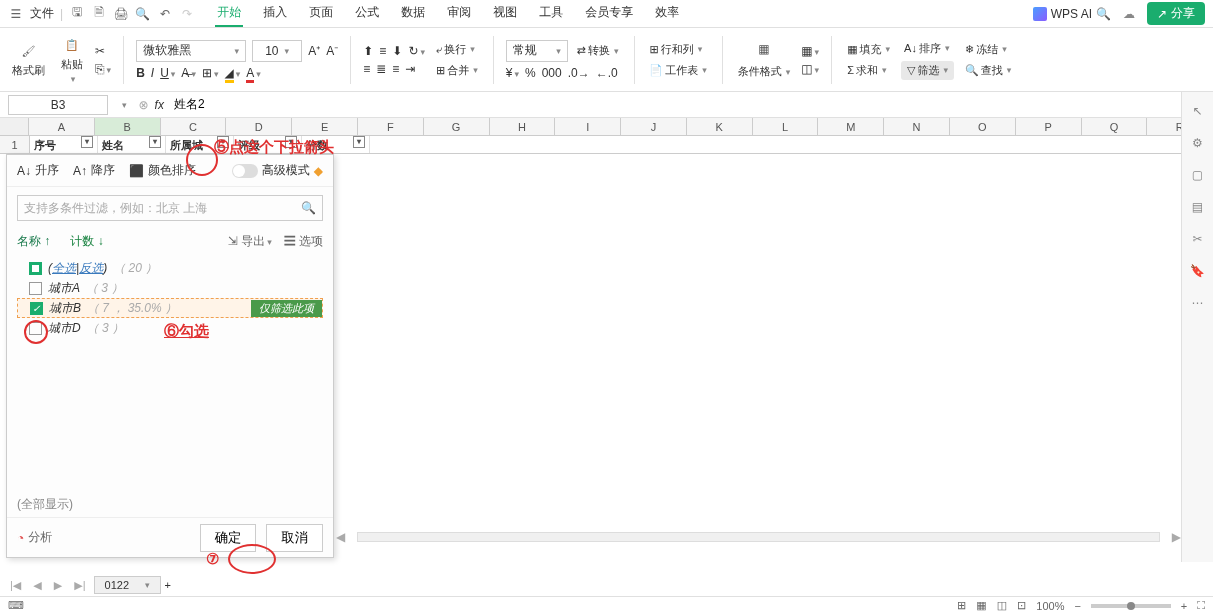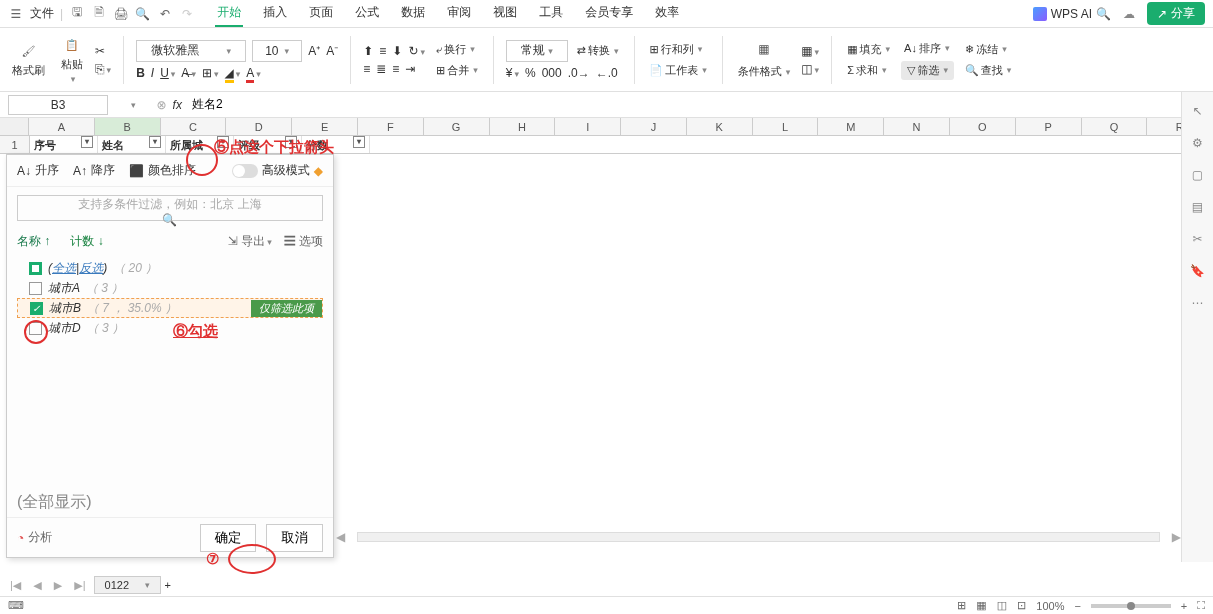--- a/index.html
+++ b/index.html
@@ -16,29 +16,29 @@
 .wps-ai { font-size: 12px; display: flex; align-items: center; gap: 4px; }
 .ai-badge { width: 14px; height: 14px; background: linear-gradient(135deg,#4a9eff,#8a5cff); border-radius: 2px; }
 .share-btn { background: #1aad6e; color: #fff; padding: 3px 10px; border-radius: 4px; display: flex; align-items: center; gap: 4px; }
 
 
 .ribbon { display: flex; height: 64px; border-bottom: 1px solid #e0e0e0; padding: 4px 8px; gap: 8px; align-items: center; }
 .ribbon-sep { width: 1px; height: 48px; background: #e0e0e0; margin: 0 4px; }
 .ribbon-btn { display: flex; flex-direction: column; align-items: center; gap: 2px; padding: 2px 4px; cursor: pointer; font-size: 11px; }
 .ribbon-btn-icon { width: 20px; height: 20px; display: flex; align-items: center; justify-content: center; color: #555; }
 .ribbon-small { display: flex; align-items: center; gap: 2px; padding: 1px 3px; cursor: pointer; font-size: 11px; }
-.font-select { border: 1px solid #ccc; padding: 2px 14px; font-size: 12px; width: 110px; height: 22px; display: flex; align-items: center; justify-content: space-between; }
+.font-select { border: 1px solid #ccc; padding: 2px 6px; font-size: 12px; width: 110px; height: 22px; display: flex; align-items: center; justify-content: space-between; }
 .size-select { border: 1px solid #ccc; padding: 2px 12px; font-size: 12px; width: 50px; height: 22px; display: flex; align-items: center; justify-content: space-between; }
 .ribbon-col { display: flex; flex-direction: column; gap: 4px; }
 .ribbon-row { display: flex; align-items: center; gap: 6px; }
 .dd { color: #888; font-size: 9px; margin-left: 2px; }
 .filter-active { background: #e8e8e8; border-radius: 3px; padding: 2px 6px; }
 
 
-.formula-bar { display: flex; align-items: center; height: 26px; border-bottom: 1px solid #e0e0e0; padding: 0 8px; gap: 21px; }
+.formula-bar { display: flex; align-items: center; height: 26px; border-bottom: 1px solid #e0e0e0; padding: 0 8px; gap: 12px; }
 .name-box { border: 1px solid #ccc; width: 100px; height: 20px; display: flex; align-items: center; justify-content: center; font-size: 12px; }
 .fx-area { display: flex; align-items: center; gap: 6px; flex: 1; }
 .formula-input { flex: 1; height: 20px; border: none; outline: none; font-size: 12px; padding: 0 4px; }
 
 
 .sheet-container { position: relative; height: 444px; display: flex; }
 .sheet { flex: 1; overflow: hidden; }
 .col-headers { display: flex; height: 18px; background: #f5f5f5; border-bottom: 1px solid #ccc; }
 .corner { width: 30px; border-right: 1px solid #ccc; background: #f0f0f0; }
 .col-h { width: 68px; border-right: 1px solid #ccc; text-align: center; font-size: 11px; color: #555; line-height: 18px; }
@@ -52,34 +52,34 @@
 .filter-panel { position: absolute; left: 6px; top: 36px; width: 328px; height: 404px; background: #fdfdfd; border: 1px solid #ccc; box-shadow: 2px 2px 6px rgba(0,0,0,0.15); display: flex; flex-direction: column; }
 .fp-top { display: flex; align-items: center; height: 32px; padding: 0 10px; gap: 14px; border-bottom: 1px solid #eee; font-size: 12px; }
 .fp-top-item { display: flex; align-items: center; gap: 4px; cursor: pointer; }
 .adv-toggle { margin-left: auto; display: flex; align-items: center; gap: 4px; justify-content: flex-end; }
 .toggle-sw { width: 26px; height: 14px; border-radius: 7px; background: #ddd; position: relative; }
 .toggle-sw::after { content: ""; position: absolute; width: 12px; height: 12px; border-radius: 50%; background: #fff; top: 1px; left: 1px; }
 .fp-tabs { display: flex; align-items: center; height: 34px; padding: 0 10px; gap: 16px; border-bottom: 1px solid #eee; }
 .fp-tab { padding: 4px 0; cursor: pointer; color: #666; }
 .fp-tab.active { color: #1aad6e; border-bottom: 2px solid #1aad6e; }
 .fp-tab-right { margin-left: auto; display: flex; gap: 12px; color: #999; }
-.fp-search { margin: 8px 10px; height: 26px; border: 1px solid #ccc; display: flex; align-items: center; padding: 0 6px; color: #aaa; justify-content: space-between; flex-direction: column; }
+.fp-search { margin: 8px 10px; height: 26px; border: 1px solid #ccc; display: flex; align-items: center; padding: 0 6px; color: #aaa; justify-content: space-between; }
 .fp-header { display: flex; align-items: center; padding: 4px 10px; font-size: 12px; color: #1a7a4c; gap: 20px; }
 .fp-header-right { margin-left: auto; display: flex; gap: 12px; color: #666; }
 .fp-list { flex: 1; padding: 4px 10px; overflow: auto; }
 .fp-item { display: flex; align-items: center; height: 20px; gap: 6px; font-size: 12px; padding-left: 12px; font-style: italic; }
 .fp-item.selected { background: #fff4e8; border: 1px dashed #f0a050; }
 .fp-check { width: 13px; height: 13px; border: 1px solid #999; display: flex; align-items: center; justify-content: center; font-size: 10px; }
 .fp-check.checked { background: #1aad6e; border-color: #1aad6e; color: #fff; }
 .fp-check.mixed { background: #1aad6e; border-color: #1aad6e; }
 .fp-check.mixed::after { content: ""; width: 7px; height: 7px; background: #fff; }
 .fp-name { color: #333; }
 .fp-count { color: #aaa; }
 .fp-only { margin-left: auto; background: #4a9a4a; color: #fff; padding: 1px 8px; font-size: 11px; }
-.fp-showall { padding: 4px 10px; color: #888; font-size: 16px; }
+.fp-showall { padding: 4px 10px; color: #888; font-size: 12px; }
 .fp-footer { display: flex; align-items: center; height: 40px; padding: 0 10px; border-top: 1px solid #eee; }
 .fp-analyze { display: flex; align-items: center; gap: 4px; color: #666; }
 .fp-buttons { margin-left: auto; display: flex; gap: 10px; }
 .fp-btn { padding: 4px 14px; border: 1px solid #ccc; cursor: pointer; background: #fff; }
 
 
 .right-sidebar { width: 32px; background: #f7f7f7; border-left: 1px solid #e0e0e0; display: flex; flex-direction: column; align-items: center; gap: 14px; padding-top: 10px; position: absolute; right: 0; top: 92px; height: 470px; }
 .rs-icon { width: 18px; height: 18px; color: #888; display: flex; align-items: center; justify-content: center; cursor: pointer; }
 
 
@@ -410,16 +410,16 @@
     <div class="zoom-slider"></div>
     <span>+</span>
     <span>⛶</span>
   </div>
 </div>
 
 <div class="circle-ann" style="left:186px; top:144px; width:32px; height:32px;"></div>
 <div class="annotation" style="left:214px; top:138px;">⑤点这个下拉箭头</div>
 
 <div class="circle-ann" style="left:24px; top:320px; width:24px; height:24px;"></div>
-<div class="annotation" style="left:173px; top:322px;text-decoration:underline;">⑥勾选</div>
+<div class="annotation" style="left:164px; top:322px;text-decoration:underline;">⑥勾选</div>
 
 <div class="circle-ann" style="left:228px; top:544px; width:48px; height:30px;"></div>
 <div class="annotation" style="left:206px; top:550px;">⑦</div>
 
 </body></html>

